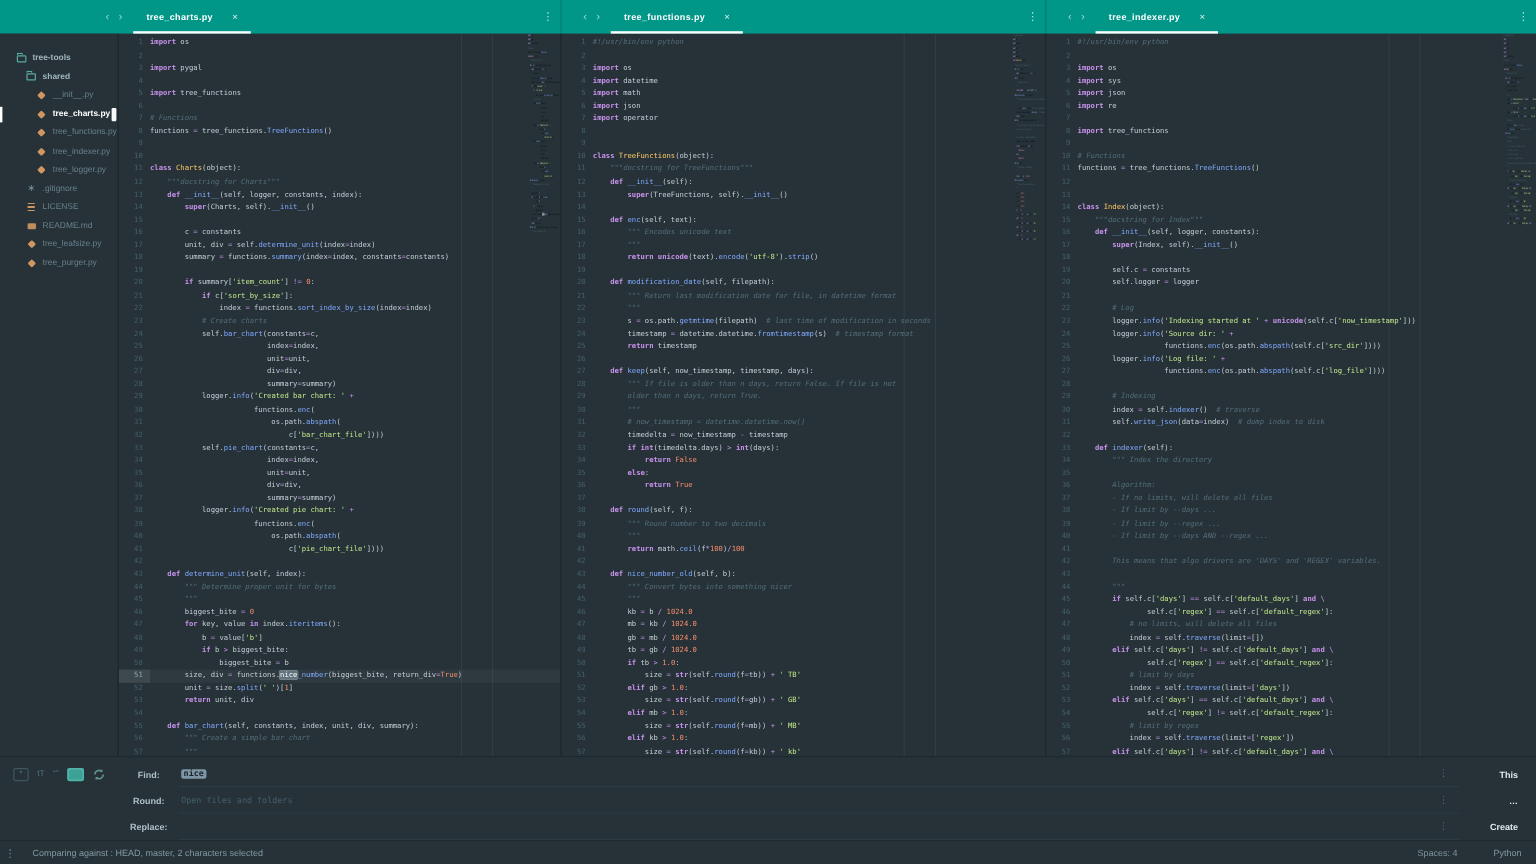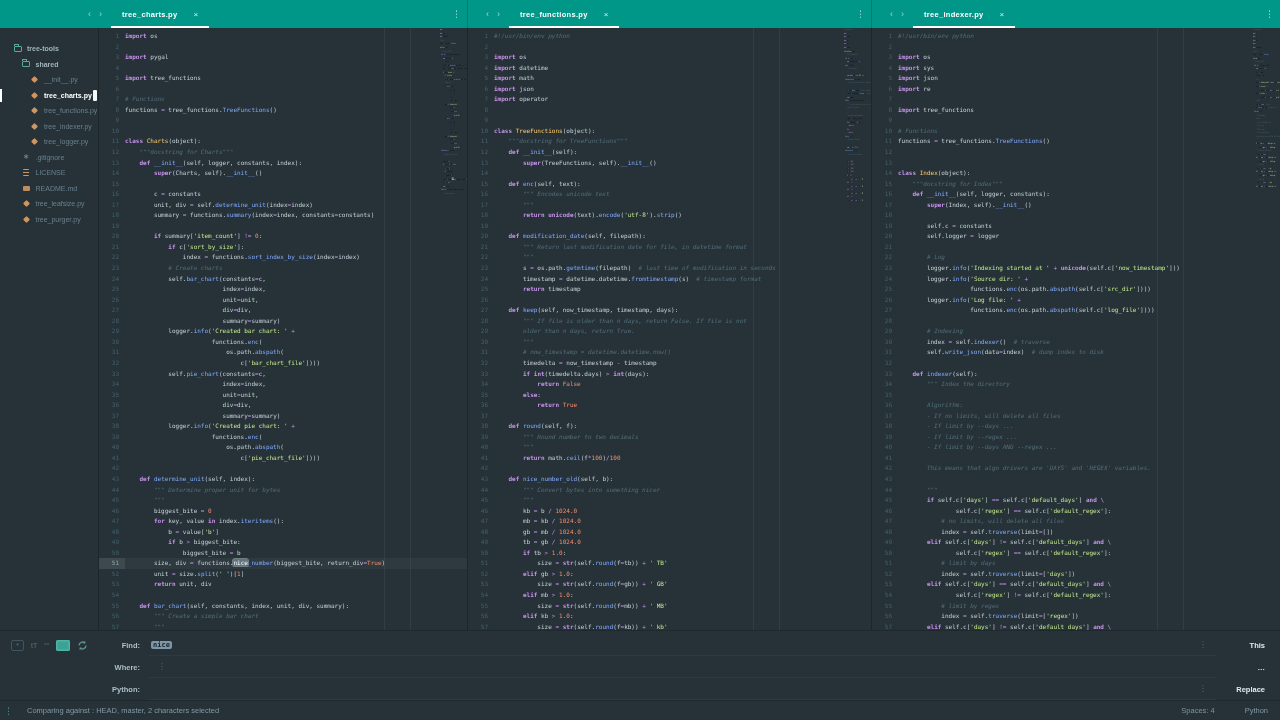--- a/index.html
+++ b/index.html
@@ -53,21 +53,21 @@
   .cl{color:#ffcb6b;}
   .op{color:#c792ea;}
   .sel{background:#62757f;color:#ffffff;border-radius:1px;box-shadow:0 0 0 0.5px #b0bec5;}
   .minimap{position:absolute;top:0;right:0;bottom:0;width:27px;overflow:hidden;}
   .minimap-inner{transform:scale(0.11,0.336);transform-origin:0 0;font-family:"DejaVu Sans Mono",monospace;font-size:6px;line-height:10.56px;white-space:pre;}
 
   
   .findpanel{height:70px;flex-shrink:0;border-top:1px solid #1e282d;box-sizing:border-box;padding-top:3px;background:#263238;}
   .frow{height:22px;display:flex;align-items:center;}
   .ftools{width:108px;flex-shrink:0;display:flex;align-items:center;padding-left:11px;box-sizing:border-box;gap:7px;}
-  .flabel{width:32px;flex-shrink:0;text-align:right;font-size:7.5px;font-weight:700;color:#aebfc7;margin-right:9px;}
+  .flabel{width:32px;flex-shrink:0;text-align:center;font-size:7.5px;font-weight:700;color:#aebfc7;margin-right:9px;}
   .fmid{flex:1;display:flex;align-items:center;border-bottom:1px solid #2c3a41;height:21px;}
   .ffield{flex:1;font-family:"DejaVu Sans Mono",monospace;font-size:7px;color:#c5ced6;padding-left:2px;}
   .fsel{background:#7e96a5;color:#17232b;padding:0 2px;border-radius:2px;font-weight:700;}
   .fph{color:#43606b;}
   .fdots{width:26px;text-align:center;color:#5a707b;font-size:8px;}
   .fbtn{width:64px;flex-shrink:0;text-align:right;padding-right:15px;box-sizing:border-box;font-size:7.5px;font-weight:700;color:#e3eaee;cursor:default;}
   .ficon{display:inline-flex;align-items:center;justify-content:center;color:#59727e;font-size:7px;}
   .ficon.boxed{width:13px;height:11px;border:1px solid #40565f;border-radius:2px;box-sizing:border-box;}
   .ficon.active-box{width:14px;height:11px;background:#3da296;border-radius:2px;box-shadow:inset 0 0 0 1.5px #4fb3a6;}
 
@@ -415,35 +415,36 @@
       <div class="flabel">Find:</div>
       <div class="fmid">
         <div class="ffield"><span class="fsel">nice</span></div>
         <div class="fdots">⋮</div>
       </div>
       <div class="fbtn">This</div>
     </div>
 
     <div class="frow">
       <div class="ftools"></div>
-      <div class="flabel">Where:</div>
+      <div class="flabel">Round:</div>
       <div class="fmid">
+        <div class="ffield"><span class="fph">Open files and folders</span></div>
         <div class="fdots">⋮</div>
       </div>
       <div class="fbtn">…</div>
     </div>
 
     <div class="frow">
       <div class="ftools"></div>
-      <div class="flabel">Python:</div>
+      <div class="flabel">Replace:</div>
       <div class="fmid">
         <div class="ffield"><span></span></div>
         <div class="fdots">⋮</div>
       </div>
-      <div class="fbtn">Replace</div>
+      <div class="fbtn">Create</div>
     </div>
 
   </div>
 
   <div class="statusbar">
     <span class="sdots">⋮</span>
     <span class="smsg">Comparing against : HEAD, master, 2 characters selected</span>
     <span class="sspaces">Spaces: 4</span>
     <span class="ssyntax">Python</span>
   </div>

